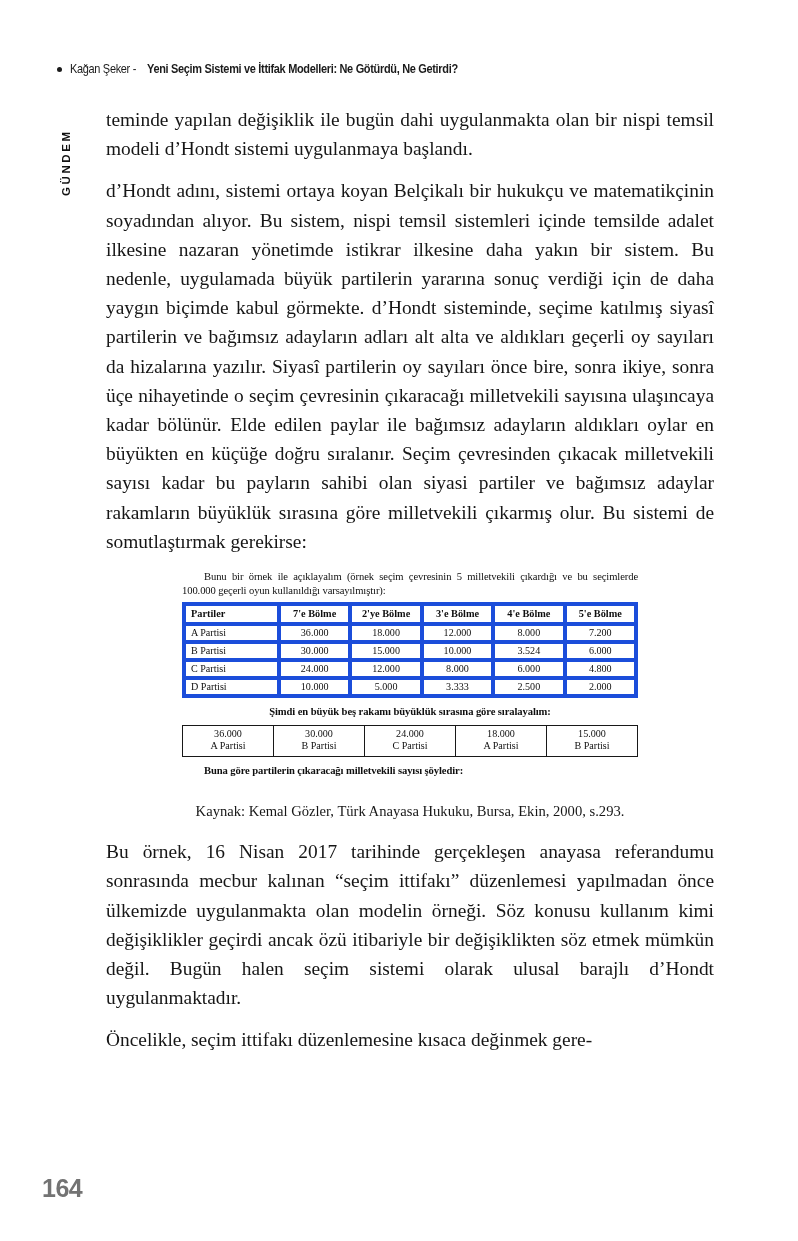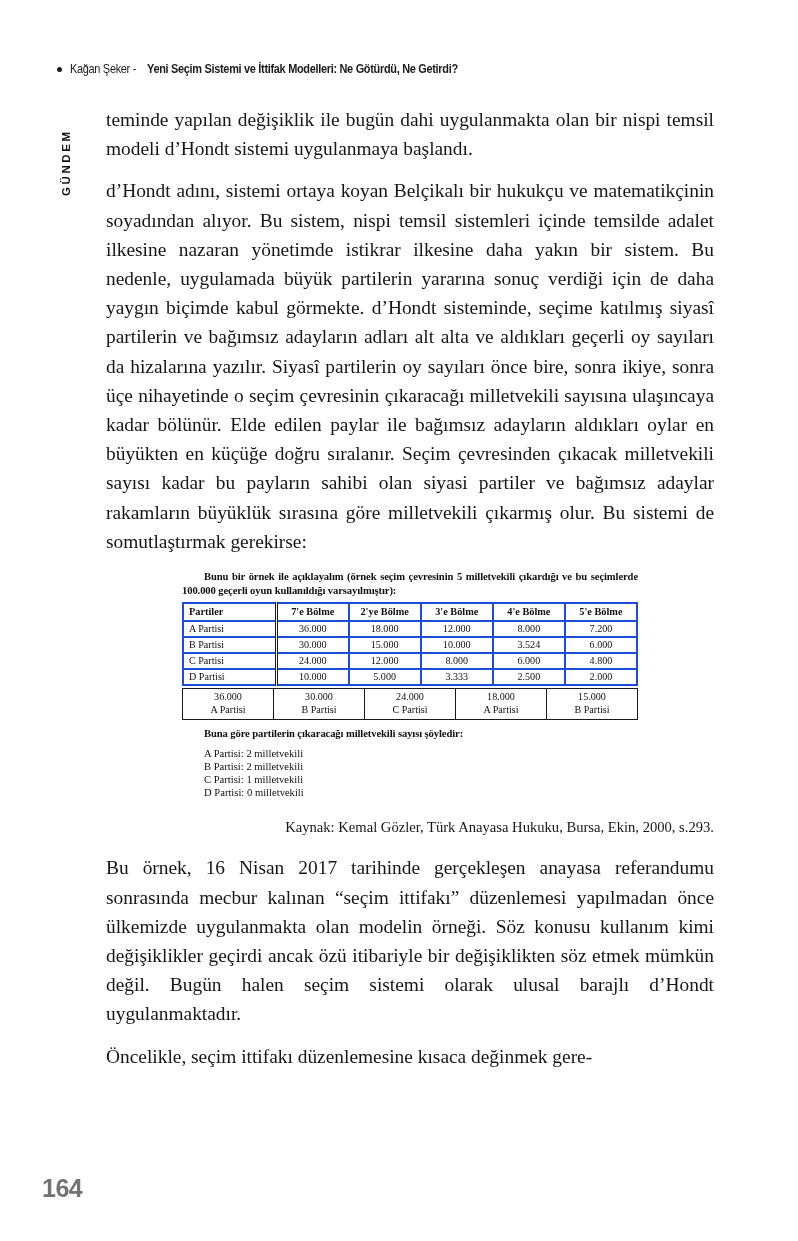--- a/index.html
+++ b/index.html
@@ -109,21 +109,21 @@
     font-family: "Liberation Serif", "DejaVu Serif", serif;
     color: #111;
     filter: contrast(1.02);
   }
   .fig-caption-top {
     font-size: 10.6px;
     line-height: 13.6px;
     text-indent: 22px;
     text-align: justify;
     text-align-last: left;
-    font-weight: 700;
+    font-weight: 400;
     margin: 0 0 5px 0;
     letter-spacing: -0.1px;
   }
   .fig-line {
     font-size: 10.6px;
     line-height: 13.6px;
     font-weight: 700;
     margin: 7px 0 6px 0;
     text-align: center;
     letter-spacing: -0.1px;
@@ -135,21 +135,21 @@
 
   table.dhondt {
     border-collapse: collapse;
     width: 100%;
     font-size: 10.1px;
     line-height: 12px;
     table-layout: fixed;
   }
   table.dhondt th,
   table.dhondt td {
-    border: 2px solid #1d4ed8;
+    border: 4px solid #1d4ed8;
     padding: 1px 4px;
     text-align: center;
     white-space: nowrap;
   }
   table.dhondt th {
     font-weight: 700;
     font-size: 10.3px;
     padding: 2px 4px;
   }
   table.dhondt th:first-child,
@@ -189,21 +189,21 @@
     font-size: 10.6px;
     line-height: 13.2px;
     white-space: nowrap;
   }
 
   
   p.source {
     margin: 18px 0 0 0;
     font-size: 14.6px;
     line-height: 20px;
-    text-align: right;
+    text-align: center;
     color: #171717;
   }
 
   
   .folio {
     position: absolute;
     left: 42px;
     bottom: 38px;
     font-family: "Liberation Sans", "DejaVu Sans", sans-serif;
     font-weight: 700;
@@ -276,20 +276,21 @@
             <td>D Partisi</td>
             <td>10.000</td>
             <td>5.000</td>
             <td>3.333</td>
             <td>2.500</td>
             <td>2.000</td>
           </tr>
         </tbody>
       </table>
 
+      <p class="fig-line">Şimdi en büyük beş rakamı büyüklük sırasına göre sıralayalım:</p>
 
       <table class="ranking">
         <tbody>
           <tr>
             <td>
               <span class="rank-num">36.000</span>
               <span class="rank-party">A Partisi</span>
             </td>
             <td>
               <span class="rank-num">30.000</span>
@@ -306,26 +307,20 @@
             <td>
               <span class="rank-num">15.000</span>
               <span class="rank-party">B Partisi</span>
             </td>
           </tr>
         </tbody>
       </table>
 
       <p class="fig-line left">Buna göre partilerin çıkaracağı milletvekili sayısı şöyledir:</p>
 
-      <ul class="seat-list">
-        <li>A Partisi: 2 milletvekili</li>
-        <li>B Partisi: 2 milletvekili</li>
-        <li>C Partisi: 1 milletvekili</li>
-        <li>D Partisi: 0 milletvekili</li>
-      </ul>
 
     </div>
   </div>
 
   <p class="source">Kaynak: Kemal Gözler, Türk Anayasa Hukuku, Bursa, Ekin, 2000, s.293.</p>
 
   <p class="body" style="margin-top:16px">Bu örnek, 16 Nisan 2017 tarihinde gerçekleşen anayasa referandumu sonrasında mecbur kalınan “seçim ittifakı” düzenlemesi yapılmadan önce ülkemizde uygulanmakta olan modelin örneği. Söz konusu kullanım kimi değişiklikler geçirdi ancak özü itibariyle bir değişiklikten söz etmek mümkün değil. Bugün halen seçim sistemi olarak ulusal barajlı d’Hondt uygulanmaktadır.</p>
 
   <p class="body last-line-left">Öncelikle, seçim ittifakı düzenlemesine kısaca değinmek gere-</p>
 

